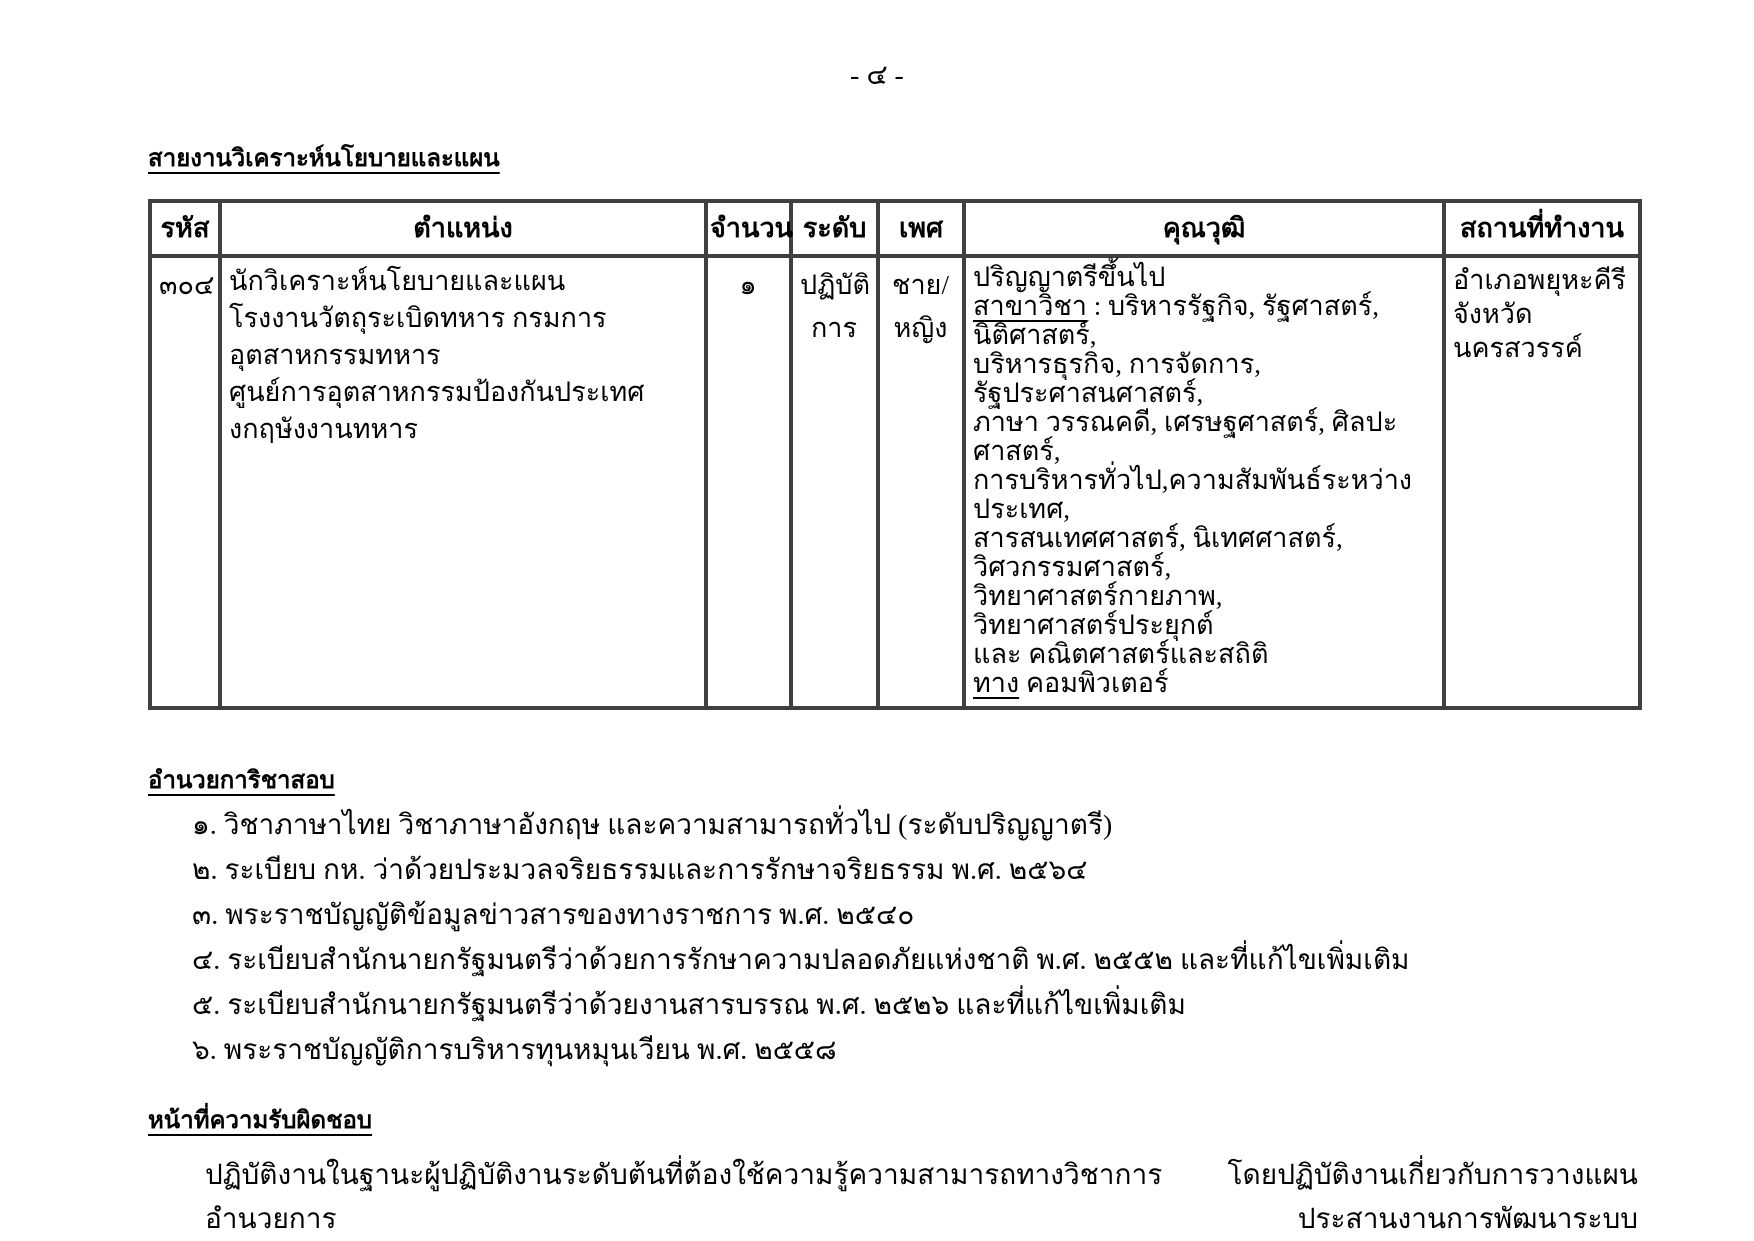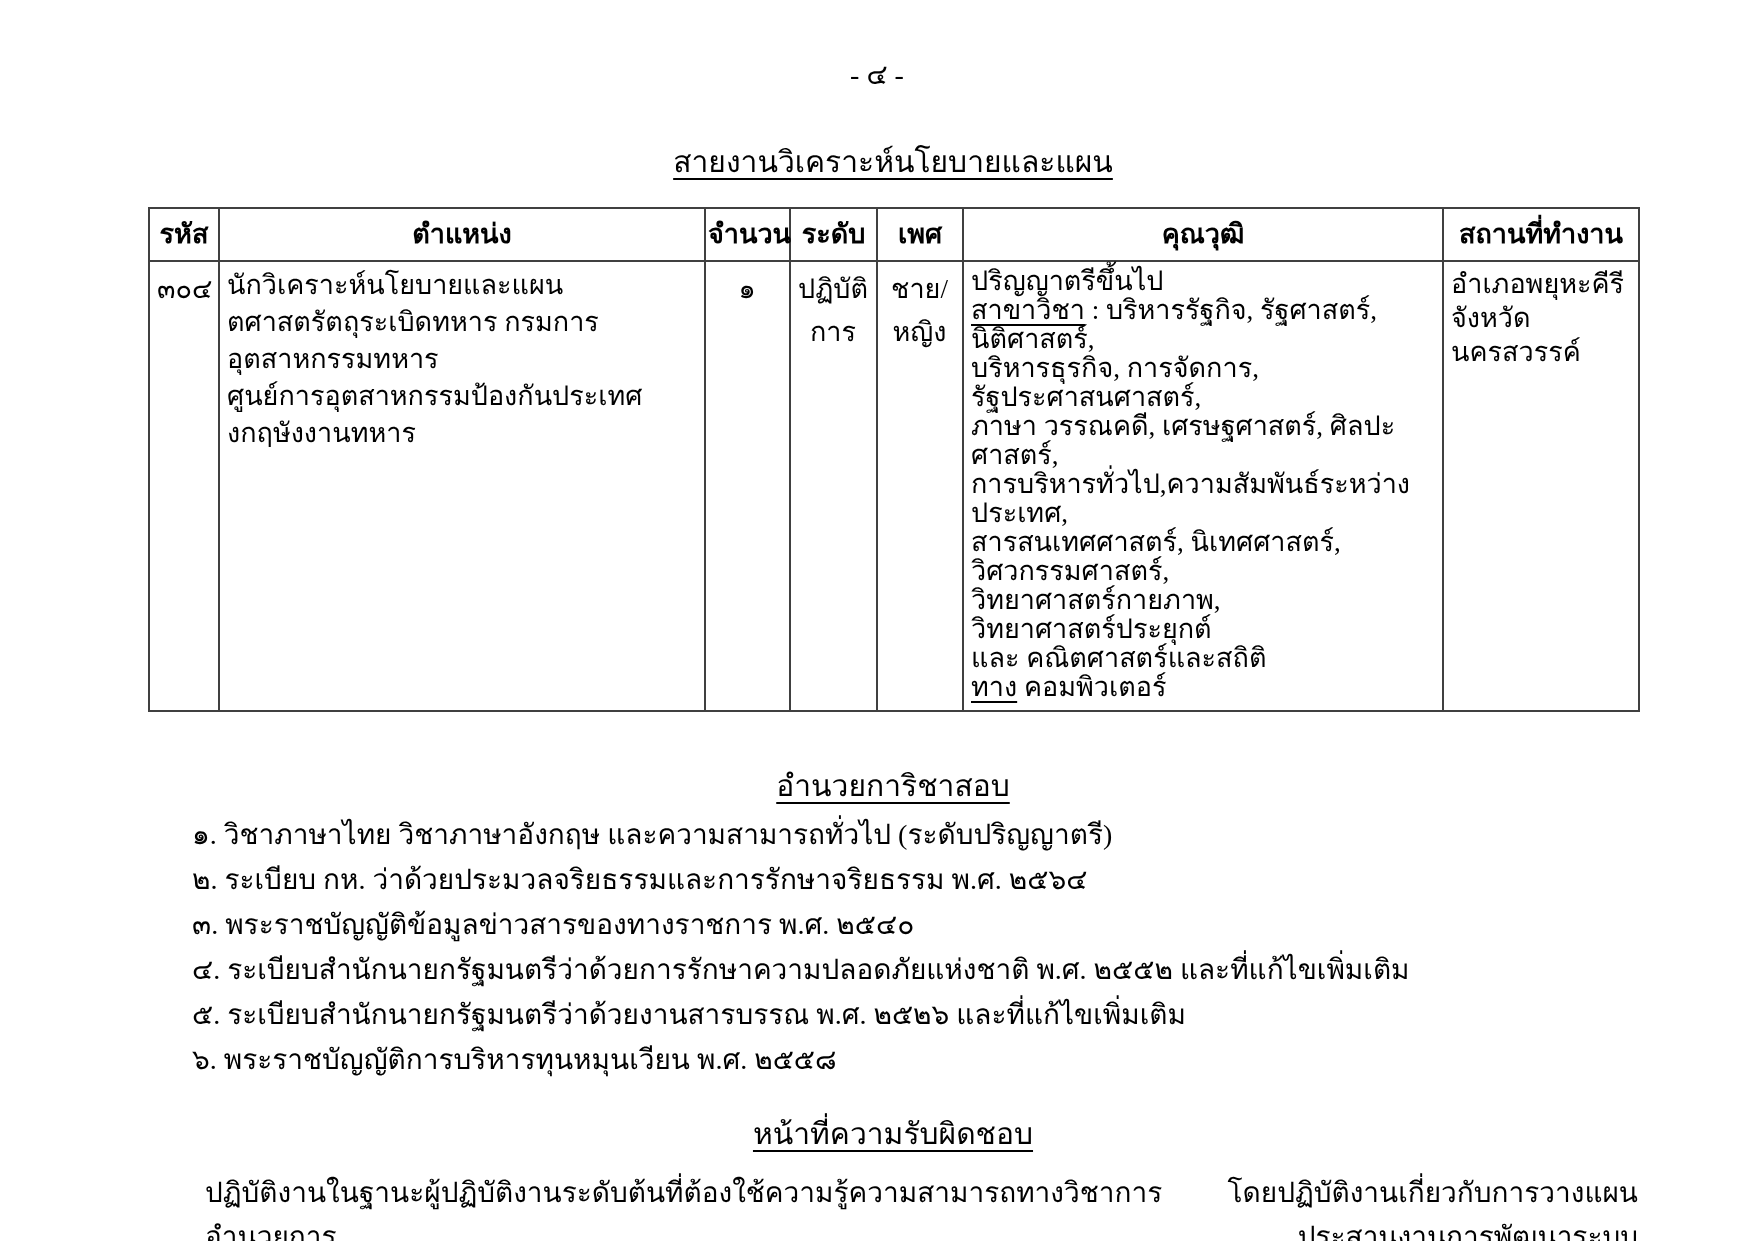--- a/index.html
+++ b/index.html
@@ -11,32 +11,32 @@
     color:#000000;
     font-family:"Liberation Serif","DejaVu Serif",serif;
     overflow:hidden;
   }
   .content { position:absolute; left:148px; top:0; width:1490px; }
   .page-num {
     position:absolute; top:52px; left:0; width:1754px;
     text-align:center; font-size:28px;
   }
   .sec-title {
-    font-size:30px; font-weight:normal;
-    text-decoration:underline; text-underline-offset:6px; text-decoration-thickness:2px;text-align:center;
+    font-size:24px; font-weight:bold;
+    text-decoration:underline; text-underline-offset:6px; text-decoration-thickness:2px;
   }
   .title-job { margin-top:138px; }
   .job-table {
     margin-top:22px;
     width:1490px;
     border-collapse:collapse;
     table-layout:fixed;
   }
   .job-table th, .job-table td {
-    border:2px solid #404040;
+    border:4px solid #404040;
     font-size:27px;
     vertical-align:top;
     margin-left:48px;
   }
   .job-table th {
     font-weight:bold; text-align:center; padding:3px 2px 5px 2px;
   }
   .job-table td { padding:5px 8px 8px 7px; }
   .td-center { text-align:center; }
   .cell-pos .line { line-height:37px; }
@@ -89,21 +89,21 @@
             <th>คุณวุฒิ</th>
             <th>สถานที่ทำงาน</th>
           </tr>
       </thead>
       <tbody>
         <tr>
           <td class="td-center">๓๐๔</td>
           <td class="cell-pos">
               <div id="pos-lines">
                 <div class="line">นักวิเคราะห์นโยบายและแผน</div>
-                <div class="line">ตศาสตรัตถุระเบิดทหาร กรมการอุตสาหกรรมทหาร</div>
+                <div class="line">โรงงานวัตถุระเบิดทหาร กรมการอุตสาหกรรมทหาร</div>
                 <div class="line">ศูนย์การอุตสาหกรรมป้องกันประเทศ</div>
                 <div class="line">งกฤษังงานทหาร</div>
               </div>
             </td>
           <td class="td-center">๑</td>
           <td class="td-center">ปฏิบัติการ</td>
           <td class="td-center">ชาย/หญิง</td>
           <td class="cell-qual">
               <div id="qual-lines">
                 <div class="line"><span>ปริญญาตรีขึ้นไป</span></div>

